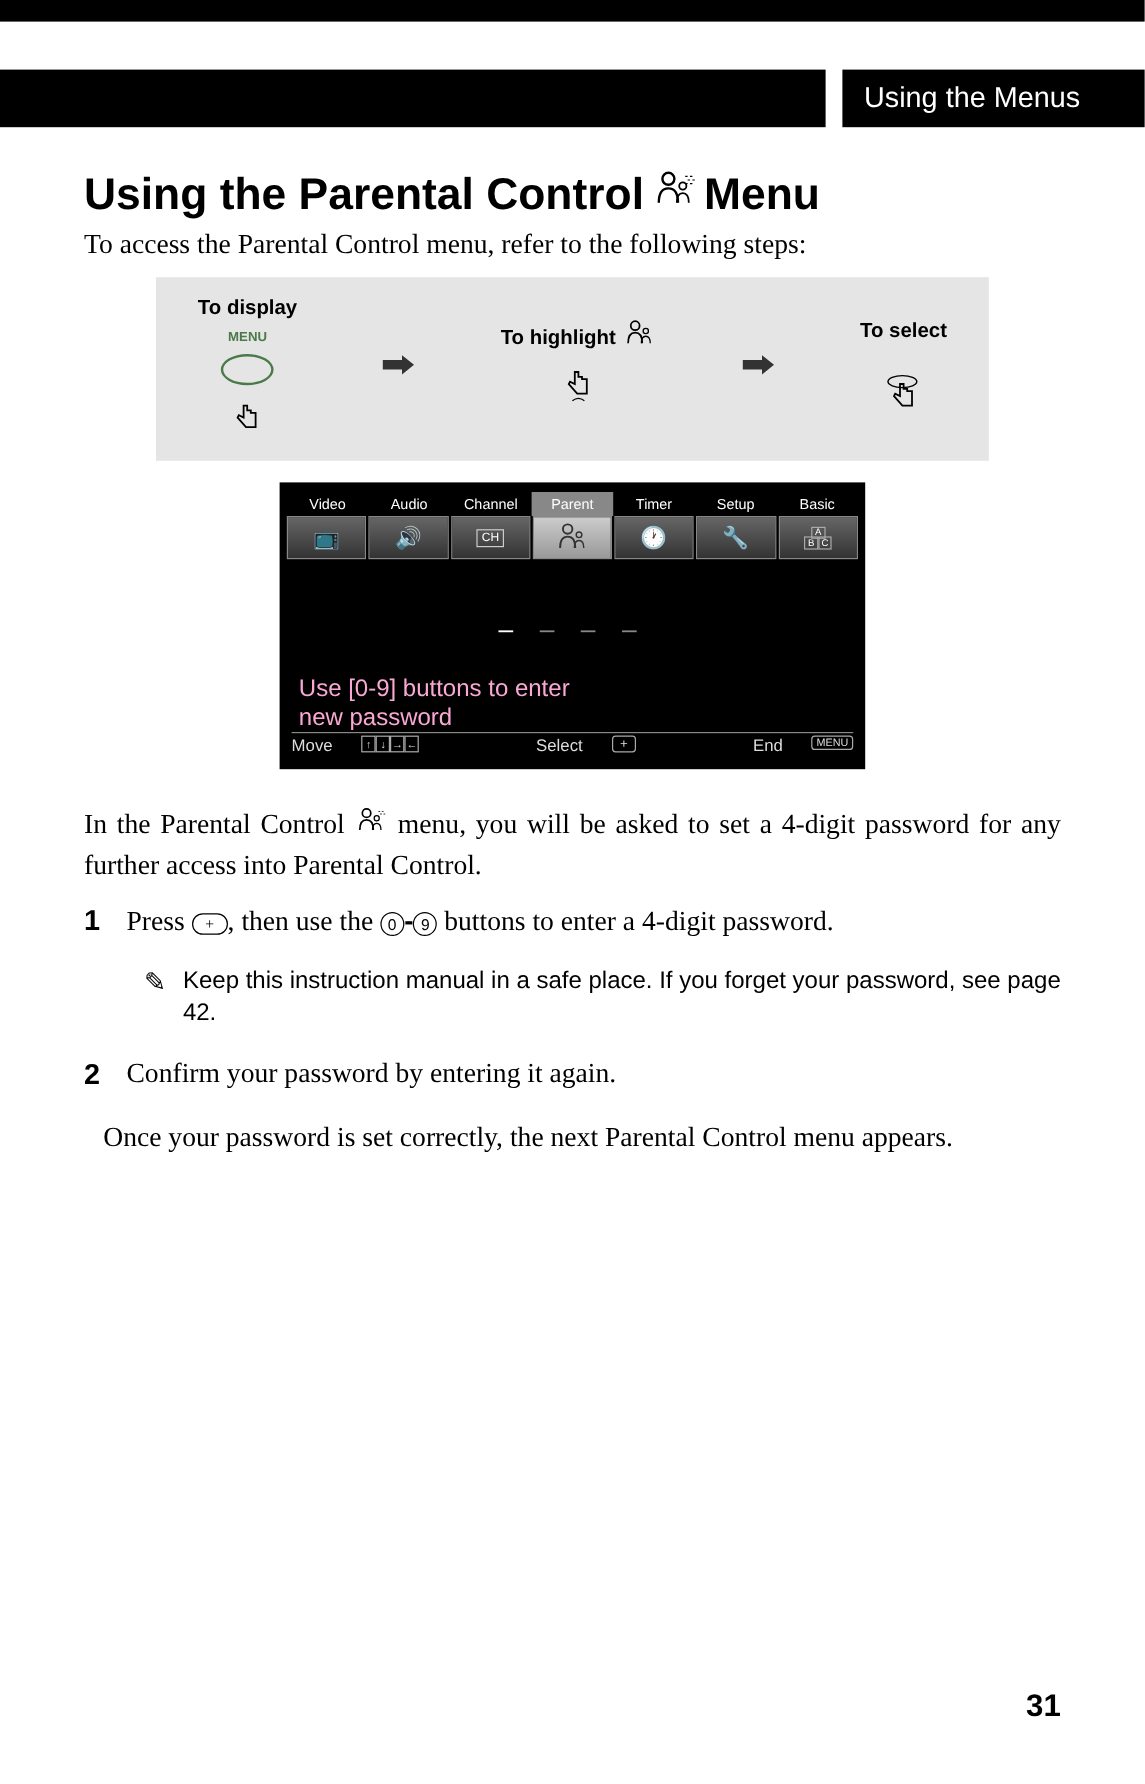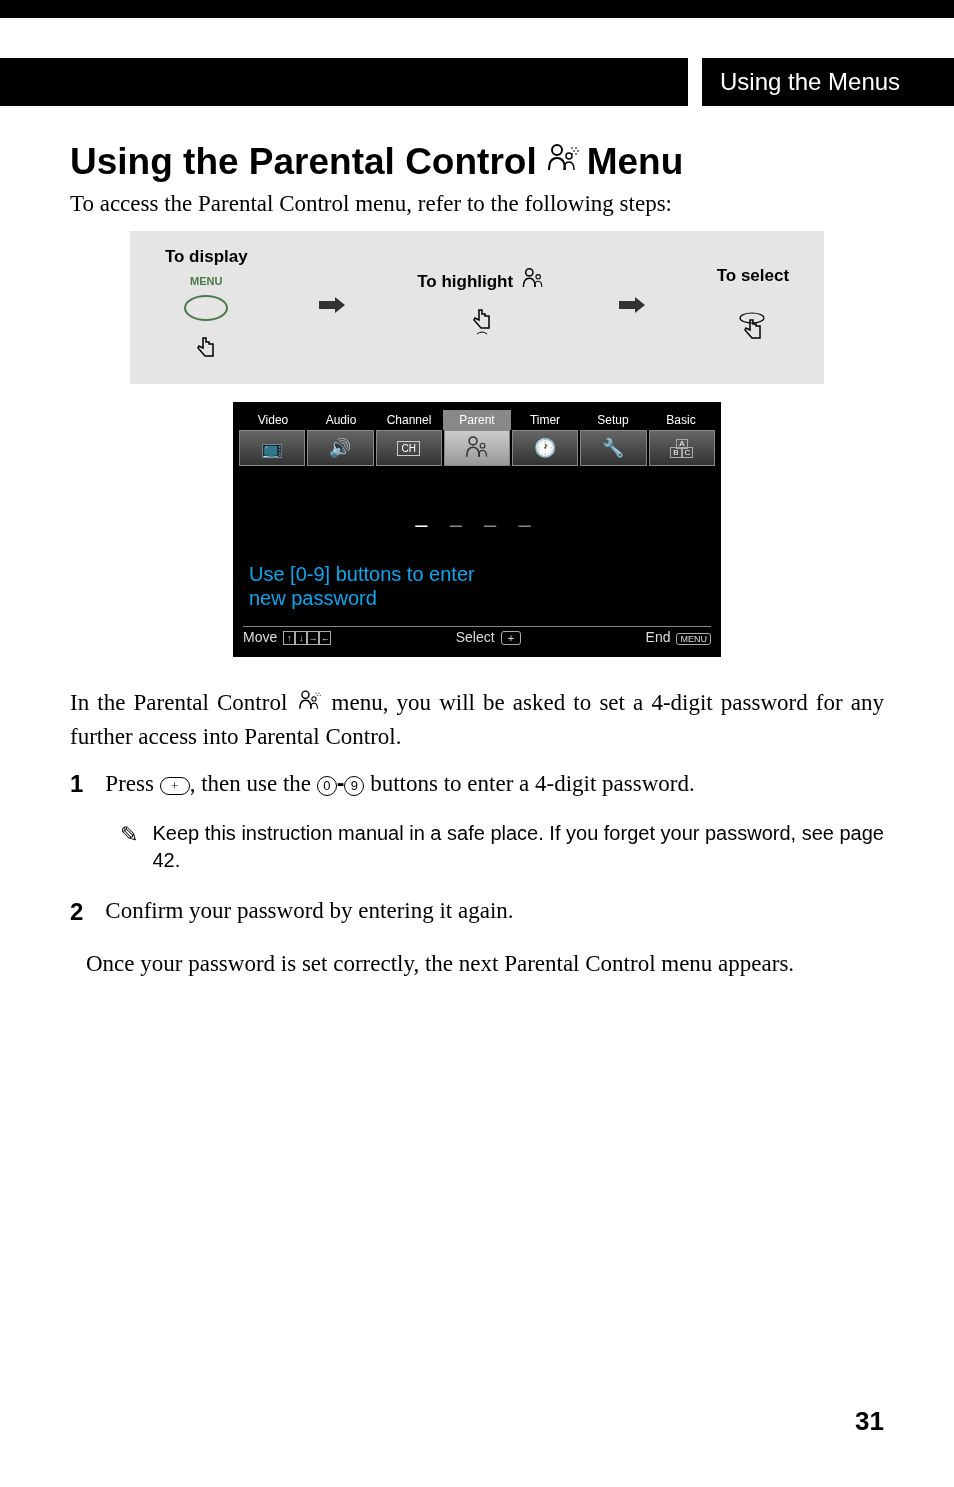--- a/index.html
+++ b/index.html
@@ -142,37 +142,36 @@
       font-size: 22px;
       letter-spacing: 8px;
       color: #888;
       margin-bottom: 24px;
     }
     .password-dashes .first-dash {
       color: #fff;
     }
     .menu-instruction {
       font-size: 20px;
-      color: #0ea5e9;
-      margin-bottom: 16px;
+      color: #f9a8d4;
       padding-left: 6px;
       line-height: 1.2;
     }
     .menu-footer {
       display: flex;
       justify-content: space-between;
       font-size: 14px;
       border-top: 1px solid #888;
       padding-top: 2px;
       color: #ddd;
     }
     .menu-footer-item {
       display: flex;
-      align-items: flex-end;
-      gap: 6px;
+      align-items: flex-start;
+      gap: 24px;
     }
     .footer-badge {
       font-size: 9px;
       border: 1px solid #aaa;
       border-radius: 3px;
       padding: 0 3px;
     }
     .body-text {
       font-size: 23px;
       text-align: justify;

